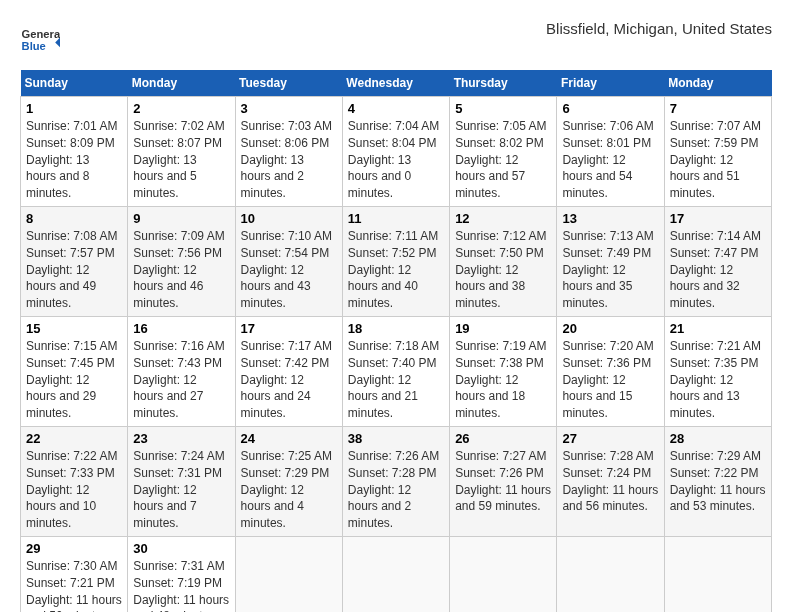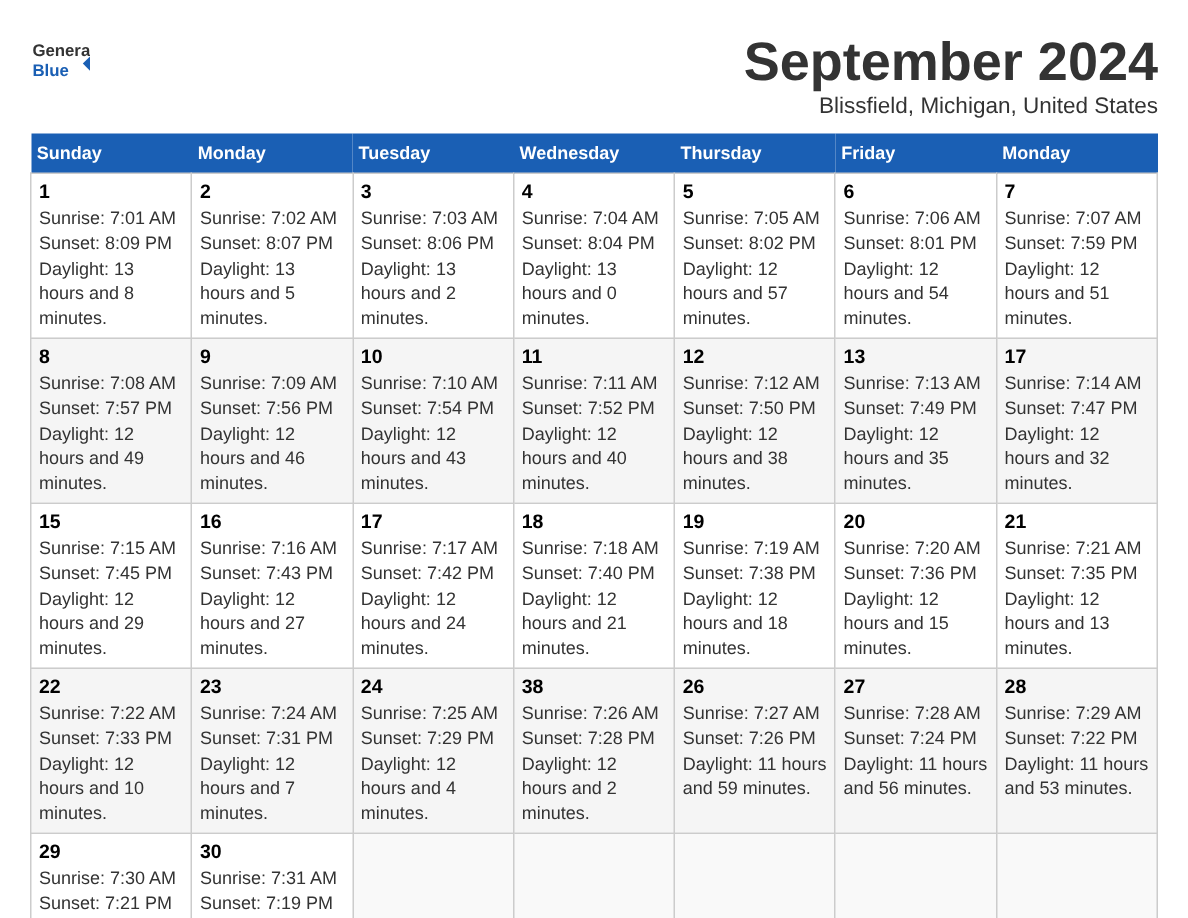--- a/index.html
+++ b/index.html
@@ -82,21 +82,20 @@
 
 <div class="header">
   <div class="logo-wrapper">
     <svg class="logo-icon" viewBox="0 0 50 50" xmlns="http://www.w3.org/2000/svg">
       <text x="2" y="22" font-size="14" font-weight="bold" fill="#333" font-family="Arial">General</text>
       <text x="2" y="38" font-size="14" font-weight="bold" fill="#1a5fb4" font-family="Arial">Blue</text>
       <polygon points="44,28 50,22 50,34" fill="#1a5fb4"></polygon>
     </svg>
   </div>
   <div class="title-block">
-    <div class="month-title">September 2024</div>
     <div class="location">Blissfield, Michigan, United States</div>
   </div>
 </div>
 
 <table>
   <thead>
     <tr>
     <th>Sunday</th>
         <th>Monday</th>
         <th>Tuesday</th>

